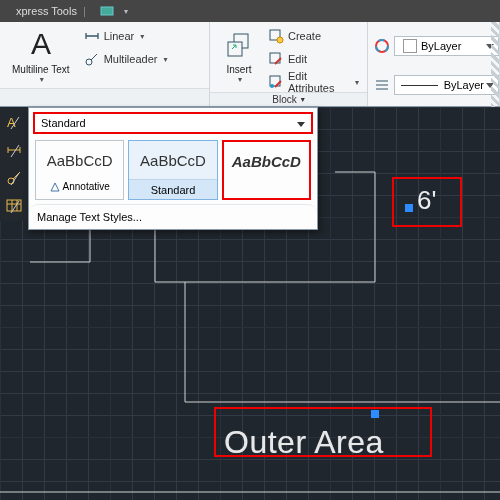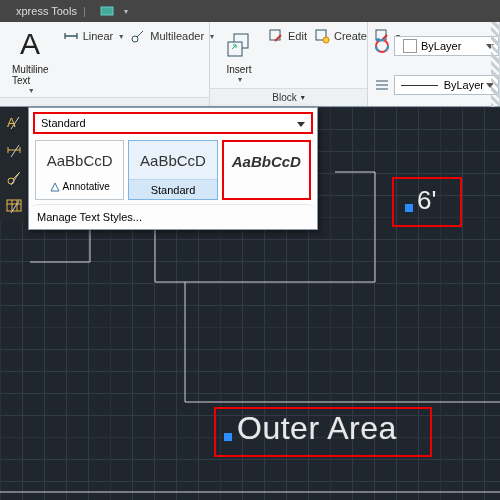--- a/index.html
+++ b/index.html
@@ -14,21 +14,21 @@
   .ribbon { background: #f5f6f7; border-bottom: 1px solid #8a9aa8; display: flex; height: 85px; }
   .panel { border-right: 1px solid #cfd6dc; display: flex; flex-direction: column; }
   .panel .body { flex: 1; display: flex; padding: 4px 6px 0 6px; align-items: flex-start; }
   .panel .footer { height: 18px; display:flex; justify-content:center; align-items:center; font-size:10px; color:#333; background:#eef1f3; border-top:1px solid #d7dde2; }
   .panel .footer .drop { margin-left:4px; font-size:8px; }
   
   .bigbtn { display:flex; flex-direction:column; align-items:center; justify-content:center; padding:2px 6px; font-size:10px; color:#222; }
   .bigbtn .glyph { width:34px; height:34px; display:flex; align-items:center; justify-content:center; }
   .bigbtn .lbl { margin-top:2px; }
   
-  .vstack { display:flex; gap:3px; }
+  .vstack { display:flex; flex-direction:column; gap:3px; }
   .smbtn { display:flex; align-items:center; gap:4px; font-size:11px; color:#333; padding:1px 2px; height:20px; }
   .smbtn svg { flex:none; }
   .drop-arrow { font-size:8px; color:#555; margin-left:2px; }
   
   
   .prop-col { flex:1; display:flex; flex-direction:column; gap:3px; padding-top:2px;}
   .prop-row { display:flex; align-items:center; height:36px; }
   .color-sw { width:14px; height:14px; border:1px solid #999; background:#fff; margin:0 4px 0 2px; }
   .combo { border:1px solid #b6c0c9; background:#fff; height:20px; display:flex; align-items:center; padding:0 14px 0 6px; font-size:11px; position:relative; flex:1; }
   .combo::after { content:""; position:absolute; right:4px; top:7px; border-left:4px solid transparent; border-right:4px solid transparent; border-top:5px solid #555; }
@@ -60,21 +60,21 @@
      linear-gradient(#323b45 1px, transparent 1px),
      linear-gradient(90deg, #323b45 1px, transparent 1px);
      background-size: 110px 110px, 110px 110px, 22px 22px, 22px 22px;
   }
   .wire { stroke:#d0d3d6; stroke-width:1; fill:none; }
   
   .dimtext { position:absolute; color:#eaecee; font-size:26px; font-family: Arial, sans-serif; display:flex; align-items:flex-end; }
   .dimtext .grip { width:8px; height:8px; background:#2d8cff; margin-right:4px; margin-bottom:4px; }
   .redbox { border:2px solid #e00; position:absolute; }
   
-  .outertext { position:absolute; color:#e6e8ea; font-size:32px; font-family: Arial; letter-spacing:.5px; text-shadow: 0 0 1px #777; display:flex; align-items:flex-end; }
+  .outertext { position:absolute; color:#e6e8ea; font-size:32px; font-family: Arial; letter-spacing:.5px; text-shadow: 0 0 1px #777; display:flex; align-items:flex-end;flex-direction:column; }
   .outertext .grip { width:8px; height:8px; background:#2d8cff; margin-right:5px; margin-bottom:6px; }
   
   
   .dash-border { position:absolute; right:0; top:0; width:8px; height:85px; background:repeating-linear-gradient(45deg,#c7ced4 0 3px,transparent 3px 6px);}
 </style>
 </head>
 <body>
 
 <div class="titlebar">
   <span>xpress Tools</span>
@@ -131,37 +131,38 @@
               <path d="M8 19 l4 -4 M12 15 h-3 M12 15 v3" stroke="#2a7" fill="none"></path>
             </svg>
         </div>
         <div class="lbl">Insert</div>
         <div class="drop-arrow">▾</div>
       </div>
       <div class="vstack" style="margin-left:4px;">
         <div class="smbtn">
           <svg width="16" height="16">
               <rect x="2" y="2" width="10" height="10" fill="none" stroke="#356"></rect>
+              <circle cx="12" cy="12" r="3" fill="#fc4" stroke="#c80"></circle>
+            </svg>
+          <span>Create</span>
+        </div>
+        <div class="smbtn">
+          <svg width="16" height="16">
+              <rect x="2" y="2" width="10" height="10" fill="none" stroke="#356"></rect>
               <path d="M7 13 l6-6" stroke="#c33" stroke-width="2"></path>
             </svg>
           <span>Edit</span>
-        </div>
-        <div class="smbtn">
-          <svg width="16" height="16">
-              <rect x="2" y="2" width="10" height="10" fill="none" stroke="#356"></rect>
-              <circle cx="12" cy="12" r="3" fill="#fc4" stroke="#c80"></circle>
-            </svg>
-          <span>Create</span>
         </div>
         <div class="smbtn">
           <svg width="16" height="16">
               <rect x="2" y="2" width="10" height="10" fill="none" stroke="#356"></rect>
               <path d="M7 13 l6-6" stroke="#c33" stroke-width="2"></path>
               <circle cx="4" cy="12" r="2" fill="#29c"></circle>
             </svg>
+          <span>Edit Attributes</span>
           <span class="drop-arrow">▾</span>
         </div>
       </div>
     </div>
     <div class="footer">
         <span>Block</span>
         <span class="drop">▾</span>
       </div>
   </div>
 

